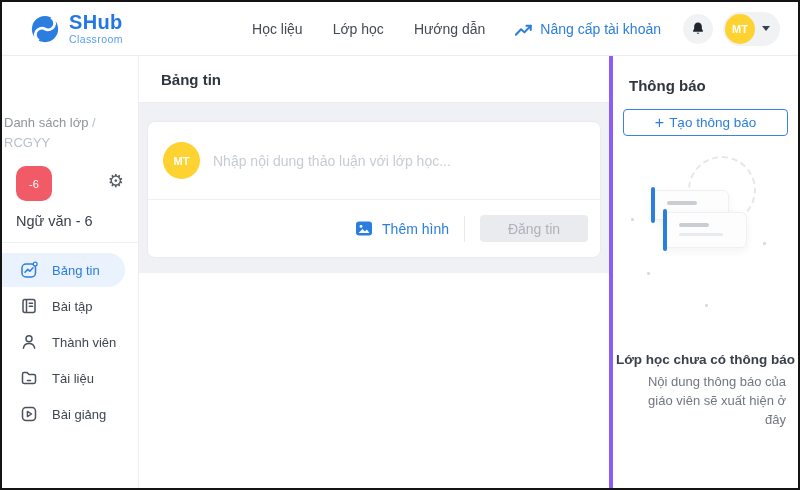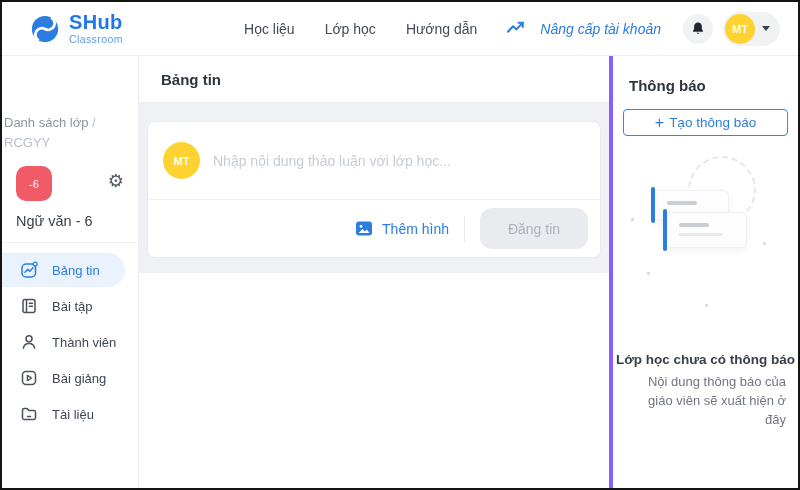--- a/index.html
+++ b/index.html
@@ -14,21 +14,21 @@
   .topbar {
     height:54px; flex:0 0 54px; display:flex; align-items:center;
     padding:0 18px 0 28px; background:#fff; border-bottom:1px solid #ededf1;
   }
   .logo { display:flex; align-items:center; gap:9px; cursor:pointer; }
   .logo-text { display:flex; flex-direction:column; line-height:1; }
   .logo-name { font-size:20px; font-weight:700; color:#2277e8; letter-spacing:.3px; }
   .logo-sub { font-size:10.5px; color:#5b9cf0; margin-top:2px; letter-spacing:.4px; }
   .nav { margin-left:auto; display:flex; align-items:center; gap:30px; }
   .nav-link { font-size:14px; color:#434a54; cursor:pointer; white-space:nowrap; }
-  .upgrade { display:flex; align-items:flex-start; gap:16px; color:#2b7de0; font-size:14px; cursor:pointer; white-space:nowrap;font-style:italic; }
+  .upgrade { display:flex; align-items:flex-end; gap:8px; color:#2b7de0; font-size:14px; cursor:pointer; white-space:nowrap; }
   .bell-wrap {
     width:30px; height:30px; border-radius:50%; background:#f1f2f4;
     display:flex; align-items:center; justify-content:center; margin-left:22px; cursor:pointer;
   }
   .avatar-pill {
     display:flex; align-items:center; background:#f1f2f4; border-radius:18px;
     padding:2px; margin-left:10px; cursor:pointer;
   }
   .avatar {
     width:30px; height:30px; border-radius:50%; background:#fdd231;
@@ -81,21 +81,21 @@
     font-size:11px; font-weight:700; display:flex; align-items:center; justify-content:center; flex:0 0 auto;
   }
   .compose-input { flex:1; font-size:14px; color:#c6ccd3; cursor:text; }
   .compose-foot {
     border-top:1px solid #eef0f2; height:58px;
     display:flex; align-items:center; justify-content:flex-end; padding-right:12px;
   }
   .add-image { display:flex; align-items:center; gap:9px; color:#2b7de0; font-size:14px; font-weight:500; cursor:pointer; }
   .vdiv { width:1px; height:26px; background:#e7e9ed; margin:0 15px; }
   .post-btn {
-    width:108px; height:41px; border:none; border-radius:12px; background:#e9ebee;
+    width:108px; height:27px; border:none; border-radius:4px; background:#e9ebee;
     color:#adb3bb; font-size:14px; font-family:inherit; cursor:not-allowed;
   }
   .feed-empty { flex:1; background:#fff; }
   
   .rightbar { width:189px; flex:0 0 189px; background:#fff; border-left:4px solid #8b5cf6; position:relative; }
   .rb-title { margin:21px 0 0 16px; font-size:15px; font-weight:600; color:#2f3640; }
   .rb-create {
     display:flex; align-items:center; justify-content:center; gap:5px;
     margin:15px auto 0; width:calc(100% - 20px); height:27px;
     background:#fff; border:1px solid #3b82e8; border-radius:4px;
@@ -206,34 +206,34 @@
             <svg width="18" height="18" viewBox="0 0 18 18">
               <circle cx="9" cy="5.8" r="3" fill="none" stroke="currentColor" stroke-width="1.5"></circle>
               <path d="M3.4 15.2c.5-3.1 2.6-4.7 5.6-4.7s5.1 1.6 5.6 4.7" fill="none" stroke="currentColor" stroke-width="1.5" stroke-linecap="round"></path>
             </svg>
           </span>
           <span>Thành viên</span>
         </div>
         <div class="menu-item">
           <span style="display:flex;">
             <svg width="18" height="18" viewBox="0 0 18 18">
+              <path d="M2.5 5.2c0-.9.7-1.6 1.6-1.6h3l1.9 1.9h4.9c.9 0 1.6.7 1.6 1.6v5.7c0 .9-.7 1.6-1.6 1.6H4.1c-.9 0-1.6-.7-1.6-1.6z" fill="none" stroke="currentColor" stroke-width="1.5" stroke-linejoin="round"></path>
+              <path d="M7.5 11.5h3" stroke="currentColor" stroke-width="1.5" stroke-linecap="round"></path>
+            </svg>
+          </span>
+          <span>Tài liệu</span>
+        </div>
+        <div class="menu-item">
+          <span style="display:flex;">
+            <svg width="18" height="18" viewBox="0 0 18 18">
               <rect x="2.5" y="2.5" width="13" height="13" rx="3.5" fill="none" stroke="currentColor" stroke-width="1.5"></rect>
               <path d="M7.4 6.4 L11.6 9 L7.4 11.6 Z" fill="none" stroke="currentColor" stroke-width="1.4" stroke-linejoin="round"></path>
             </svg>
           </span>
           <span>Bài giảng</span>
-        </div>
-        <div class="menu-item">
-          <span style="display:flex;">
-            <svg width="18" height="18" viewBox="0 0 18 18">
-              <path d="M2.5 5.2c0-.9.7-1.6 1.6-1.6h3l1.9 1.9h4.9c.9 0 1.6.7 1.6 1.6v5.7c0 .9-.7 1.6-1.6 1.6H4.1c-.9 0-1.6-.7-1.6-1.6z" fill="none" stroke="currentColor" stroke-width="1.5" stroke-linejoin="round"></path>
-              <path d="M7.5 11.5h3" stroke="currentColor" stroke-width="1.5" stroke-linecap="round"></path>
-            </svg>
-          </span>
-          <span>Tài liệu</span>
         </div>
       </nav>
     </aside>
 
     <main class="main">
       <div class="main-header">Bảng tin</div>
       <div class="gap1"></div>
       <section class="compose">
         <div class="compose-top">
           <span class="compose-avatar">MT</span>

